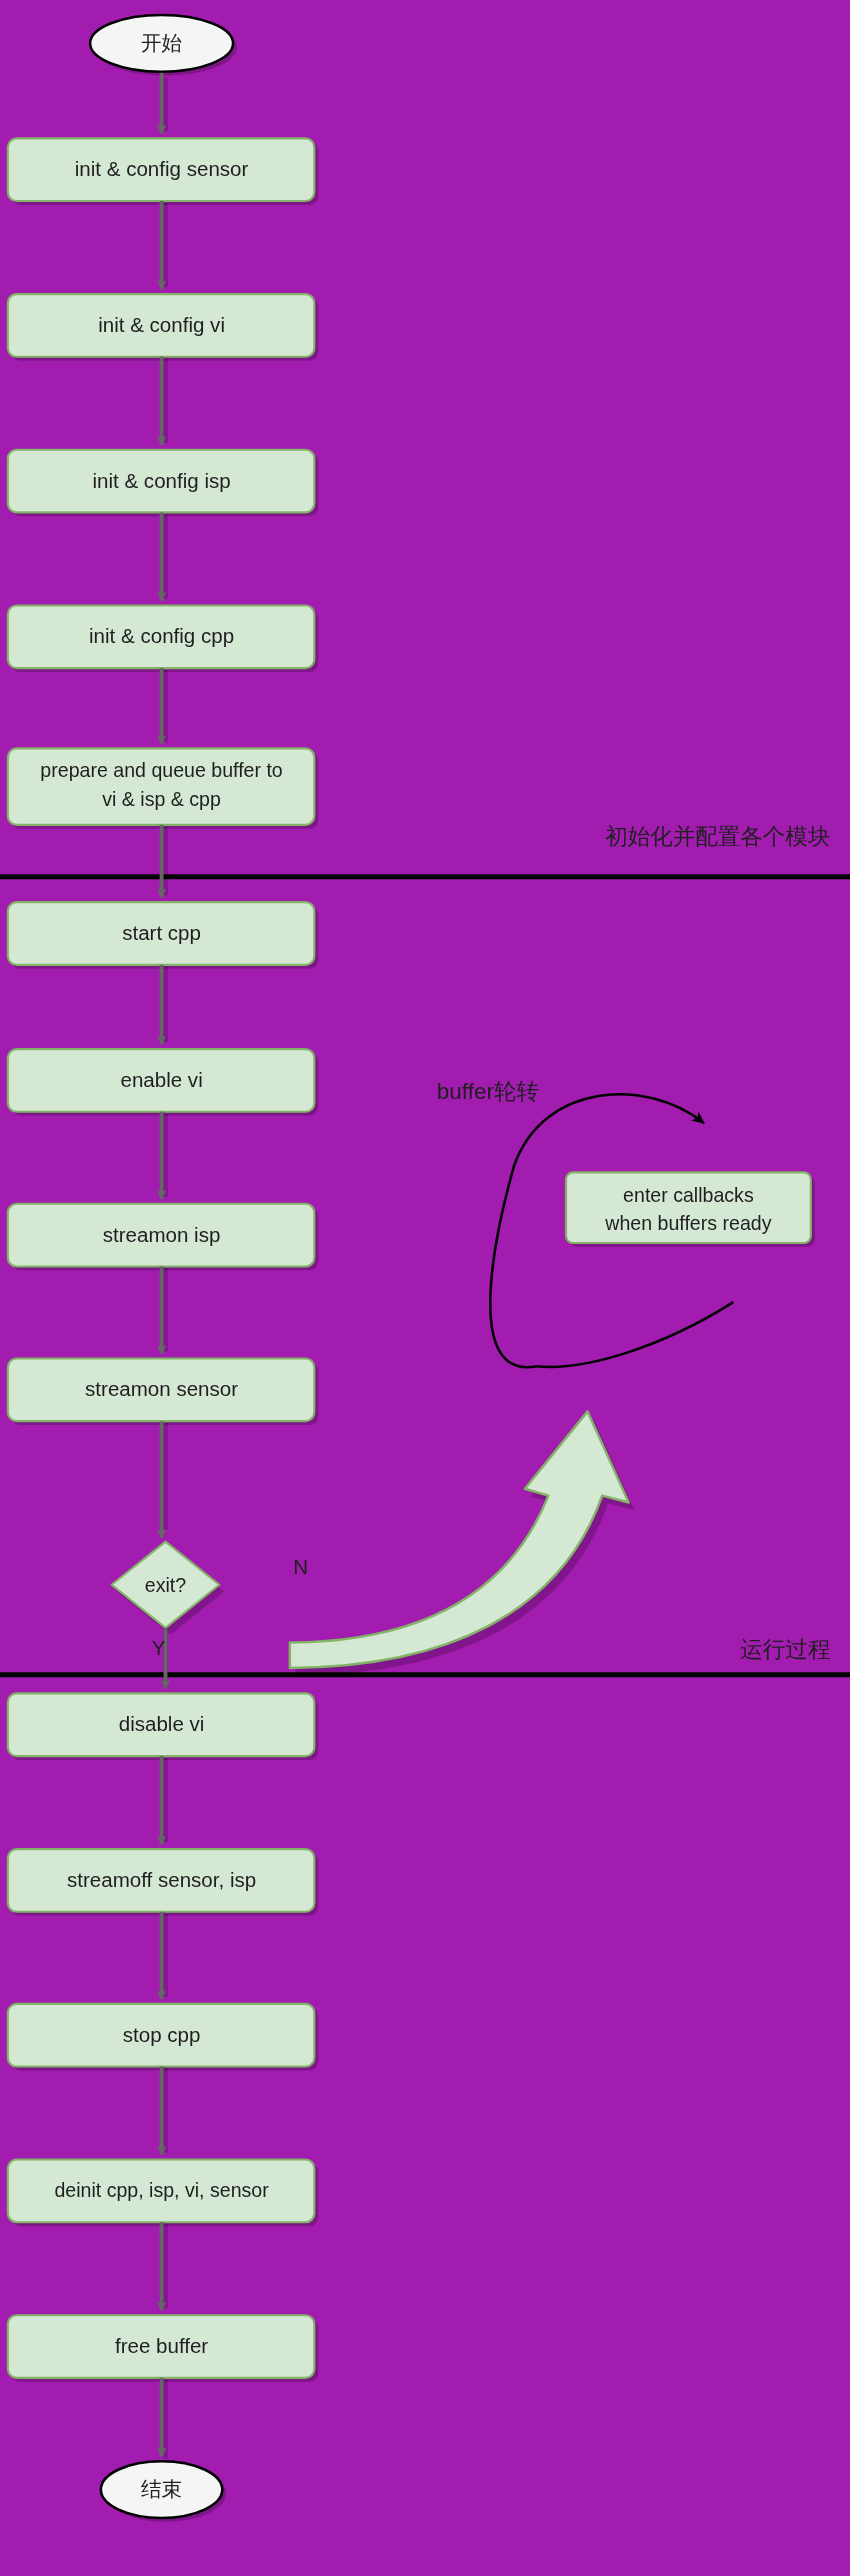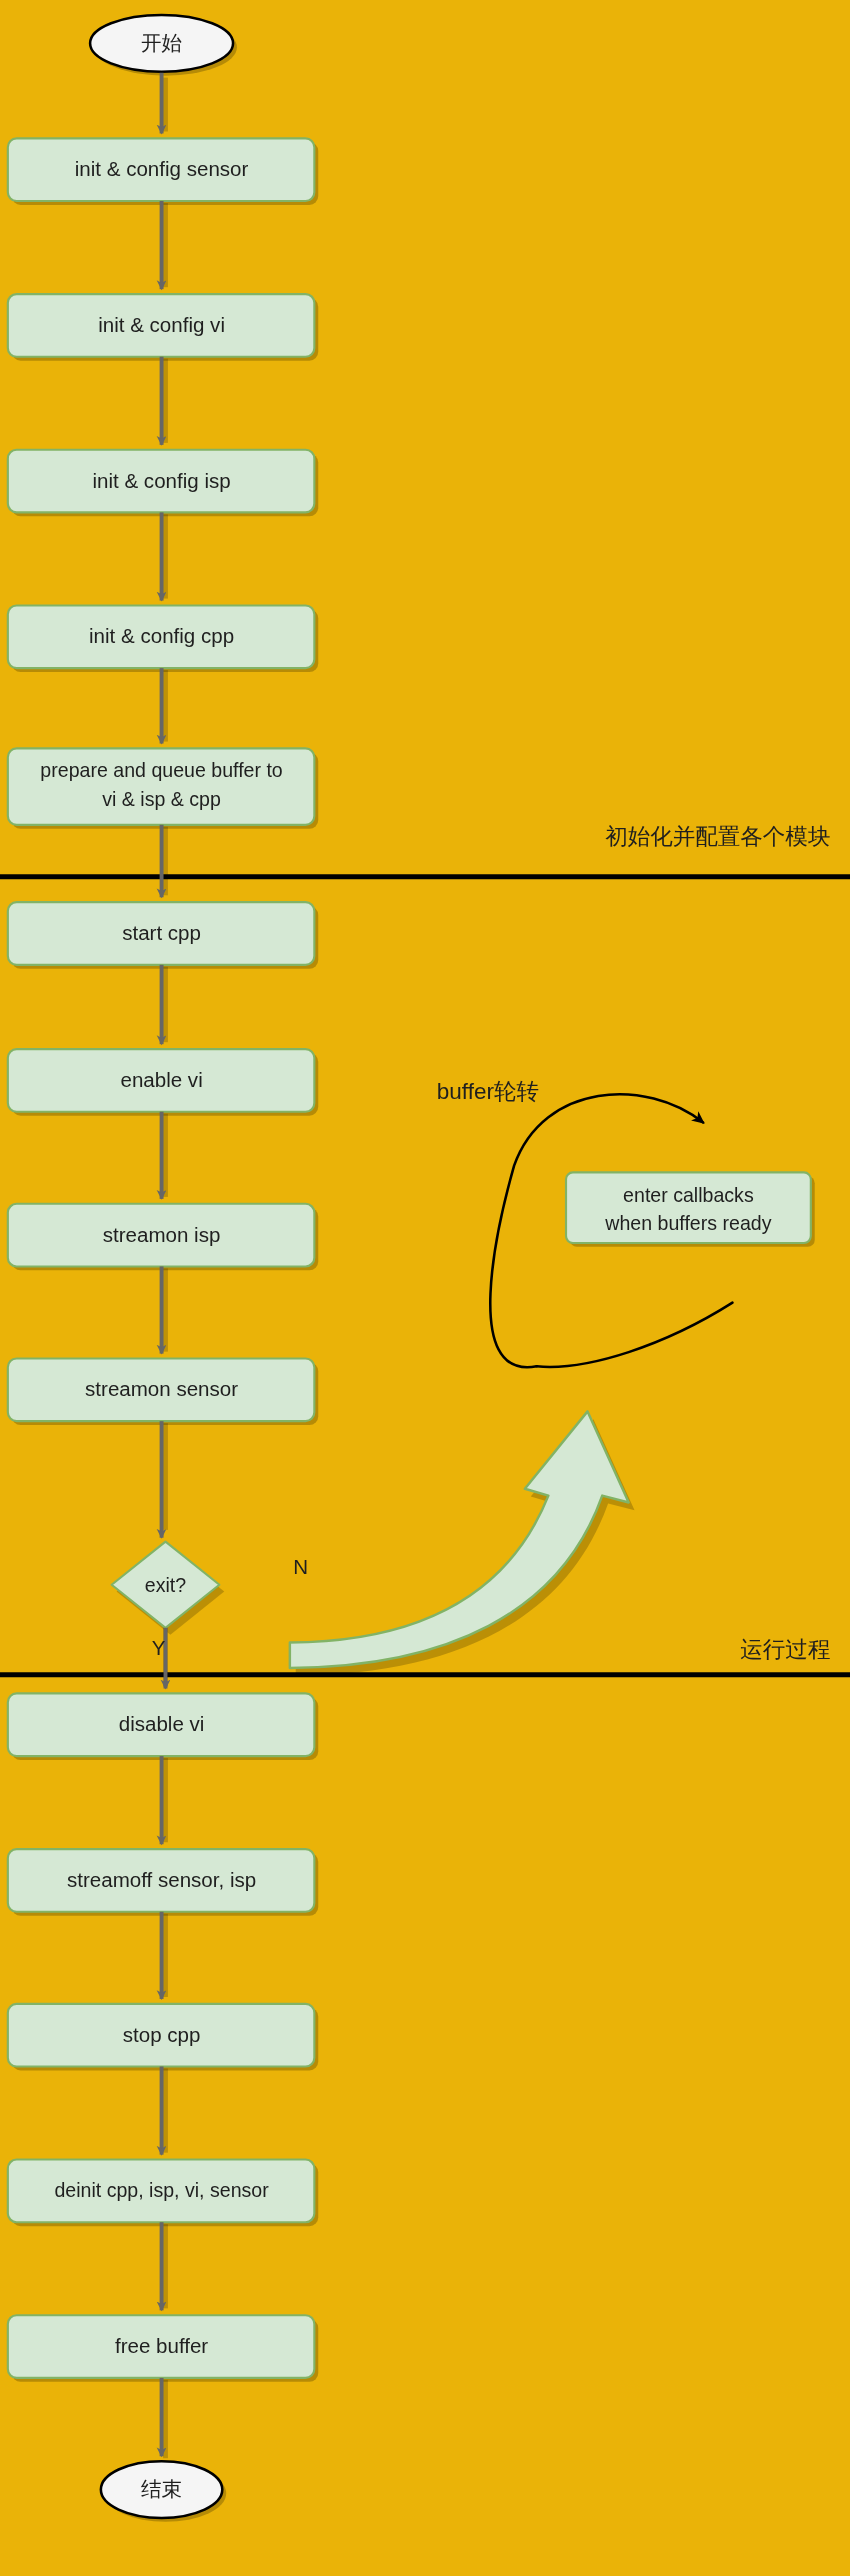--- a/index.html
+++ b/index.html
@@ -7,21 +7,21 @@
     padding: 0;
     background: #ffffff;
   }
   body {
     font-family: "Liberation Sans", "DejaVu Sans", sans-serif;
   }
   #canvas {
     position: relative;
     width: 850px;
     height: 2576px;
-    background: #eab308;
+    background: #a21caf;
     overflow: hidden;
   }
   svg#flow {
     position: absolute;
     left: 0;
     top: 0;
     width: 850px;
     height: 2576px;
     display: block;
   }

